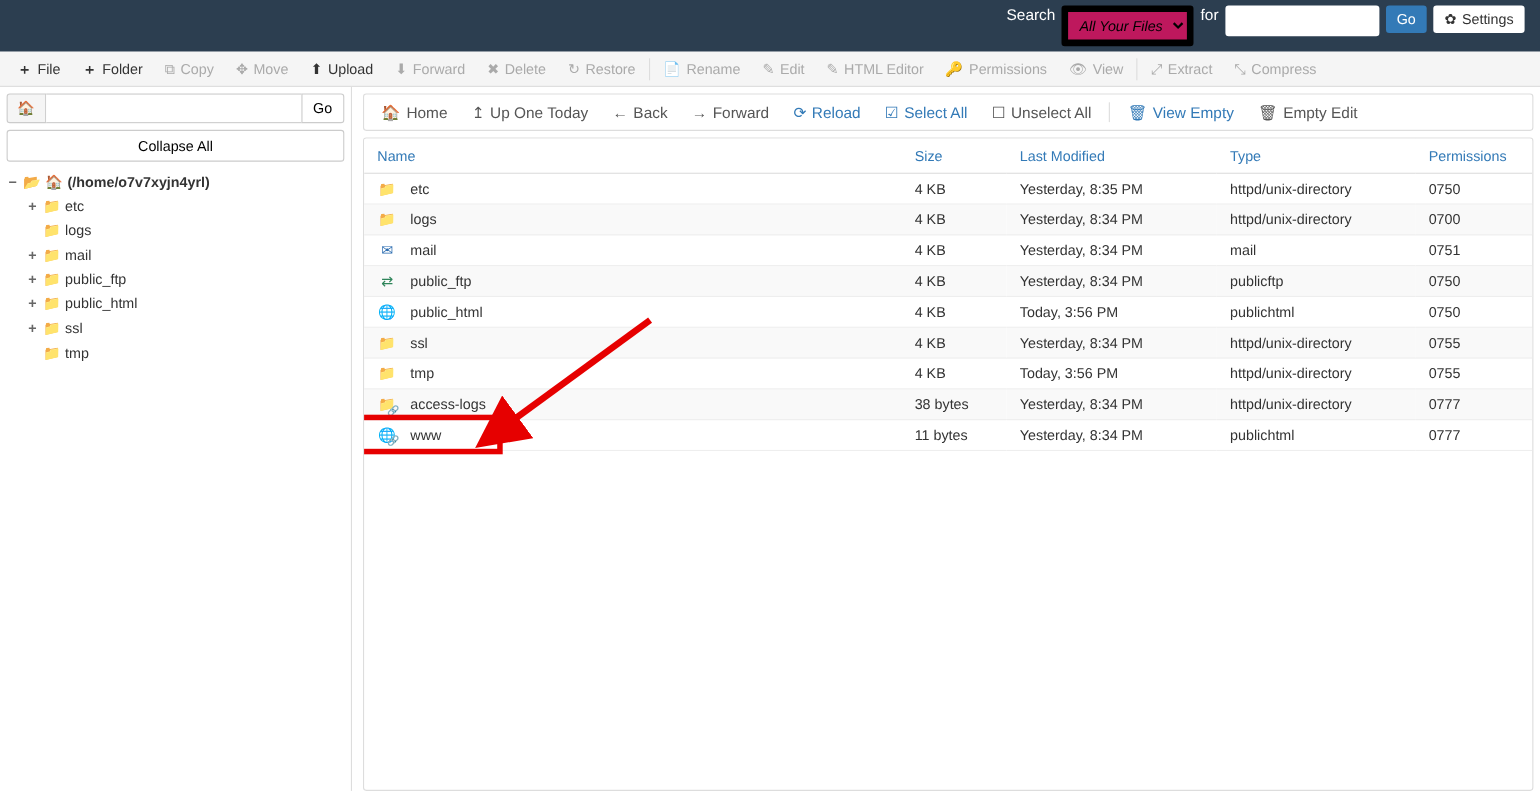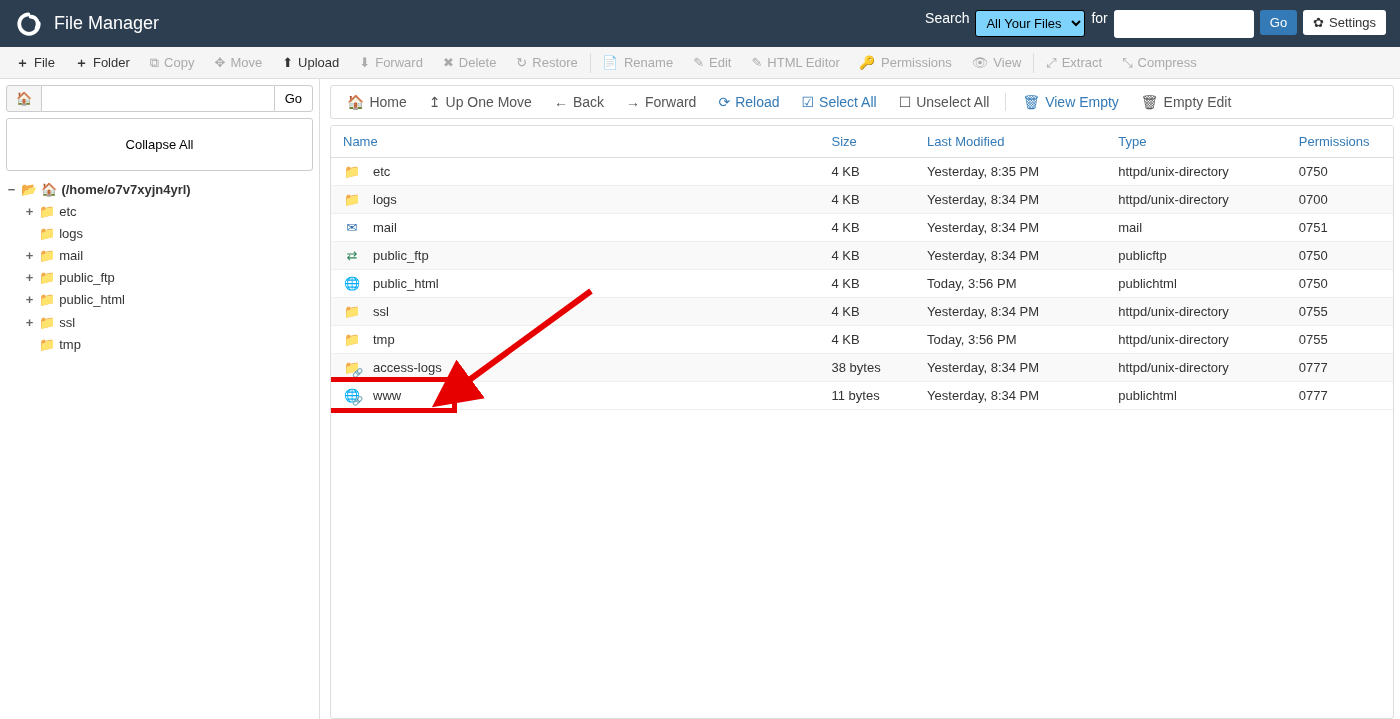--- a/index.html
+++ b/index.html
@@ -3,38 +3,38 @@
 <meta charset="utf-8">
 <style>
 * { box-sizing: border-box; margin: 0; padding: 0; }
 body { font-family: -apple-system, BlinkMacSystemFont, "Segoe UI", Arial, sans-serif; font-size: 13px; color: #333; background:#fff; }
 
 .header { background:#2c3e50; color:#fff; display:flex; align-items:center; padding:6px 14px; height:47px; }
 .header .logo { display:flex; align-items:center; gap:10px; font-size:18px; font-weight:500;}
 .header .logo svg { width:30px; height:30px;}
 .header .spacer { flex:1; }
 .header .search-area { display:flex; align-items:flex-start; gap:6px; font-size:14px;}
-.header select { background:#7dd3fc; border:1px solid #000000; border-radius:3px; padding:4px 6px; font-size:13px; min-width:110px;}
+.header select { background:#be185d; border:6px solid #000000; border-radius:3px; padding:4px 6px; font-size:13px; min-width:110px;font-style:italic;}
 .header input[type=text] { background:#fff; border:none; border-radius:3px; padding:5px 8px; width:140px; height:28px;}
 .header .go-btn { background:#337ab7; color:#fff; border:none; border-radius:3px; padding:5px 10px; cursor:pointer; font-size:13px;}
 .header .settings-btn { background:#fff; color:#333; border:none; border-radius:3px; padding:5px 10px; cursor:pointer; font-size:13px; display:flex; align-items:center; gap:5px;}
 
 .toolbar { background:#f5f5f5; border-bottom:1px solid #ddd; display:flex; align-items:center; padding:0 6px; height:32px; font-size:13px;}
 .toolbar .tb-item { display:flex; align-items:center; gap:5px; padding:6px 10px; cursor:pointer; color:#333;}
 .toolbar .tb-item.disabled { color:#aaa; cursor:default;}
 .toolbar .tb-sep { width:1px; height:20px; background:#ddd; margin:0 2px;}
 
 .main { display:flex; height:calc(719px - 47px - 32px); }
 
 .sidebar { width:320px; border-right:1px solid #ddd; padding:6px; }
 .path-row { display:flex; gap:0; margin-bottom:6px;}
 .path-row .home-btn { border:1px solid #ccc; border-radius:3px 0 0 3px; background:#f5f5f5; padding:5px 9px; cursor:pointer;}
 .path-row input { flex:1; border:1px solid #ccc; border-left:none; border-right:none; padding:5px 6px; font-size:13px;}
 .path-row .go2 { border:1px solid #ccc; border-radius:0 3px 3px 0; background:#fff; padding:5px 10px; cursor:pointer; font-size:13px;}
-.collapse-btn { width:100%; border:1px solid #ccc; border-radius:3px; background:#fff; padding:18px; text-align:center; cursor:pointer; font-size:13px; margin-bottom:8px;}
+.collapse-btn { width:100%; border:1px solid #ccc; border-radius:3px; background:#fff; padding:6px; text-align:center; cursor:pointer; font-size:13px; margin-bottom:8px;}
 
 .tree { font-size:13px; line-height:1.7;}
 .tree .node { display:flex; align-items:center; gap:4px; cursor:pointer;}
 .tree .toggler { width:11px; color:#666; text-align:center; font-weight:bold;}
 .tree .children { margin-left:18px; }
 .folder-ico { color:#f0ad4e; }
 .home-ico-s { color:#333;}
 .open-folder-ico { color:#f0ad4e;}
 
 .content { flex:1; display:flex; flex-direction:column; padding:6px 6px 0 10px; }
@@ -54,29 +54,20 @@
 
 .arrow-highlight { position:absolute; pointer-events:none;}
 .red-box { position:absolute; border:5px solid #e60000; pointer-events:none;}
 
 svg { display:block; }
 </style>
 </head>
 <body>
 
 <div class="header">
-  <div class="logo">
-    <span>
-      <svg viewBox="0 0 40 40" fill="none">
-          <circle cx="20" cy="20" r="13" stroke="#fff" stroke-width="5" stroke-dasharray="60 20" stroke-linecap="round"></circle>
-          <path d="M22 10 C30 10 34 18 30 26" stroke="#fff" stroke-width="5" fill="none" stroke-linecap="round"></path>
-        </svg>
-    </span>
-    <span>File Manager</span>
-  </div>
   <div class="spacer"></div>
   <div class="search-area">
     <span>Search</span>
     <select><option>All Your Files</option></select>
     <span>for</span>
     <input type="text" style="">
     <button class="go-btn">Go</button>
     <button class="settings-btn">
       <span>✿</span>
       <span>Settings</span>
@@ -205,21 +196,21 @@
   </div>
 
   <div class="content">
     <div class="nav-row">
       <div class="nav-item">
           <span>🏠</span>
           <span>Home</span>
         </div>
       <div class="nav-item">
           <span>↥</span>
-          <span>Up One Move</span>
+          <span>Up One Today</span>
         </div>
       <div class="nav-item">
           <span>←</span>
           <span>Back</span>
         </div>
       <div class="nav-item">
           <span>→</span>
           <span>Forward</span>
         </div>
       <div class="nav-item blue">

